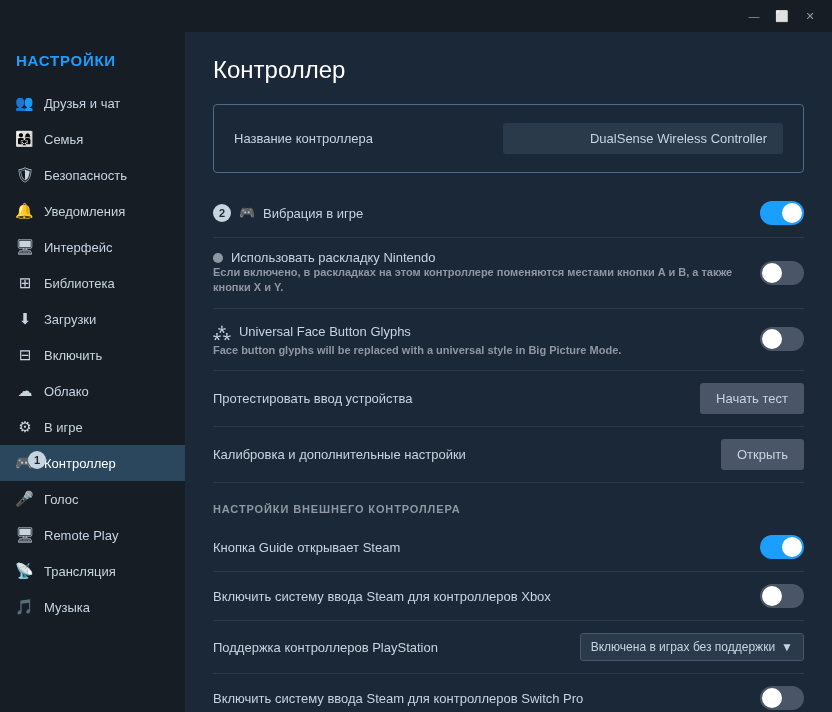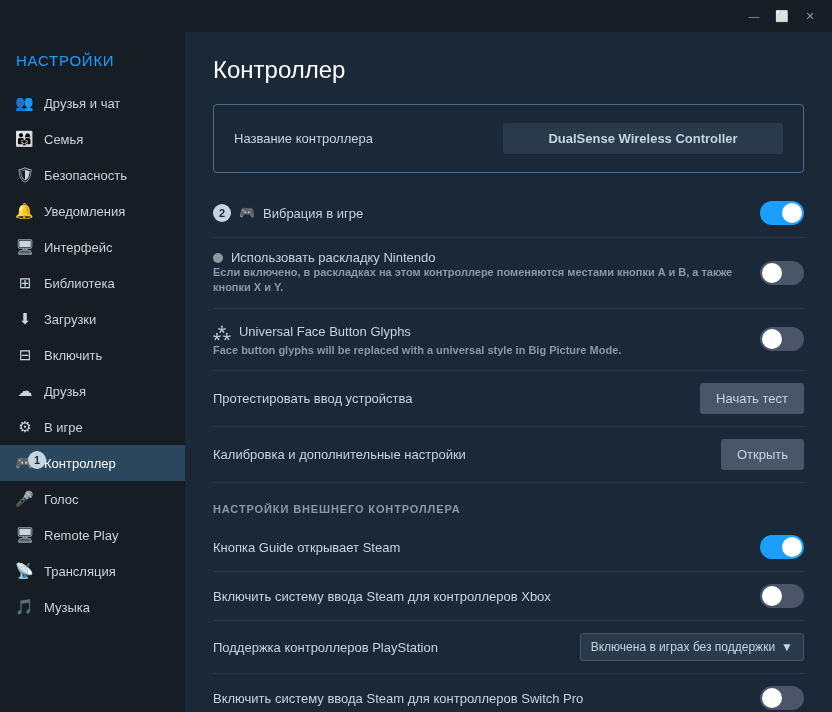--- a/index.html
+++ b/index.html
@@ -44,21 +44,21 @@
       background: #171d25;
       flex-shrink: 0;
       display: flex;
       flex-direction: column;
       padding-top: 12px;
       overflow-y: auto;
     }
     .sidebar-title {
       color: #1a9fff;
       font-size: 15px;
-      font-weight: 400;
+      font-weight: 700;
       letter-spacing: 0.05em;
       padding: 8px 16px 16px 16px;
     }
     .sidebar-item {
       display: flex;
       align-items: center;
       padding: 9px 16px;
       cursor: pointer;
       border-radius: 0;
       gap: 10px;
@@ -247,21 +247,21 @@
     <div class="sidebar-item">
       <span class="icon">⬇</span>
       <span>Загрузки</span>
     </div>
     <div class="sidebar-item">
       <span class="icon">⊟</span>
       <span>Включить</span>
     </div>
     <div class="sidebar-item">
       <span class="icon">☁</span>
-      <span>Друзья</span>
+      <span>Облако</span>
     </div>
     <div class="sidebar-item">
       <span class="icon">⚙</span>
       <span>В игре</span>
     </div>
     <div class="sidebar-item active">
       <span class="icon">🎮</span>
       <span>Контроллер</span>
       <div class="badge">1</div>
     </div>
@@ -281,21 +281,21 @@
       <span class="icon">🎵</span>
       <span>Музыка</span>
     </div>
   </div>
 
   <div class="main-content">
     <div class="page-title">Контроллер</div>
 
     <div class="controller-name-box">
       <span style="font-size:13px;color:#c6d4df;">Название контроллера</span>
-      <span style="font-size:13px;color:#c6d4df;background:#2a3a4a;padding:8px 16px;border-radius:3px;min-width:280px;text-align:center;font-weight:bold;">DualSense Wireless Controller</span>
+      <span style="font-size:13px;color:#c6d4df;background:#2a3a4a;padding:8px 16px;border-radius:3px;min-width:280px;text-align:right;">DualSense Wireless Controller</span>
     </div>
 
     <div class="setting-row">
       <div class="setting-left">
         <div class="setting-label">
           <span style="width:18px;height:18px;background:#c6d4df;border-radius:50%;display:flex;align-items:center;justify-content:center;color:#1b2838;font-size:11px;font-weight:700;flex-shrink:0;">2</span>
           <span style="width:16px;height:16px;display:inline-block;">🎮</span>
           <span>Вибрация в игре</span>
         </div>
       </div>

